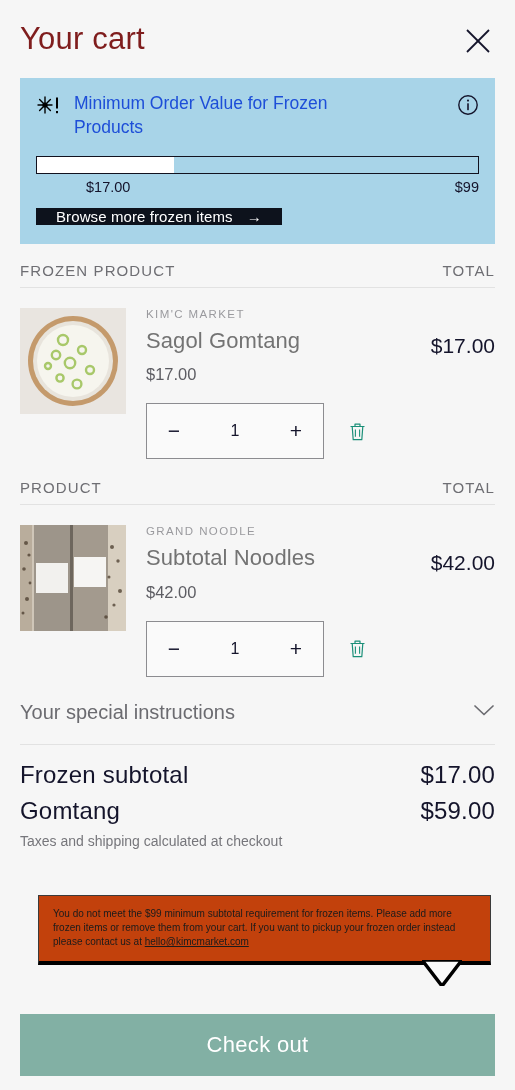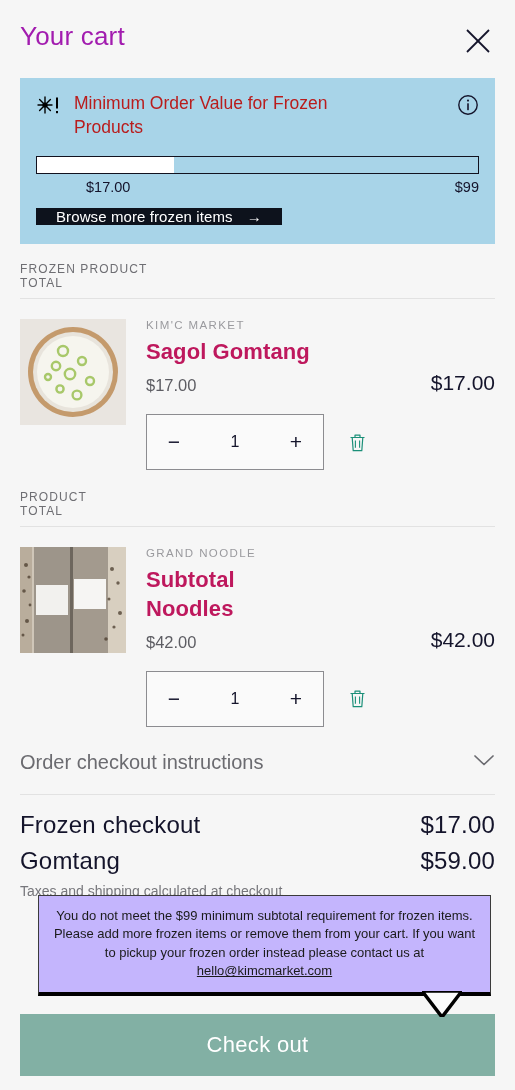--- a/index.html
+++ b/index.html
@@ -27,25 +27,25 @@
   }
 
   
   .cart-header {
     display: flex;
     align-items: flex-start;
     justify-content: space-between;
     padding: 22px 20px 14px 20px;
   }
   .cart-title {
-    font-size: 26px;
+    font-size: 31px;
     font-weight: 400;
     letter-spacing: 0.2px;
     line-height: 1.1;
-    color: #a21caf;
+    color: #7f1d1d;
   }
   .close-btn {
     width: 34px; height: 34px;
     display: flex; align-items: center; justify-content: center;
     cursor: pointer;
     background: none; border: none;
     margin-top: 2px;
   }
   .close-btn svg { display: block; }
 
@@ -71,21 +71,21 @@
     flex: 0 0 auto;
     margin-top: 3px;
     display: flex;
     align-items: flex-start;
     color: #000;
   }
   .banner-title {
     font-size: 17.5px;
     line-height: 1.35;
     font-weight: 400;
-    color: #b91c1c;
+    color: #1d4ed8;
     max-width: 280px;
   }
   .info-icon {
     flex: 0 0 auto;
     margin-top: 2px;
     cursor: pointer;
   }
 
   .progress-wrap { margin-top: 17px; }
   .progress-track {
@@ -121,27 +121,26 @@
     align-items: center;
     gap: 14px;
     cursor: pointer;
     letter-spacing: 0.1px;
   }
 
   
   .section-head {
     display: flex;
     justify-content: space-between;
-    align-items: flex-start;
+    align-items: center;
     padding: 18px 20px 8px 20px;
-    font-size: 12px;
+    font-size: 15px;
     letter-spacing: 1.1px;
     color: #6e6e73;
     text-transform: uppercase;
-    flex-direction: column;
   }
   .rule {
     height: 1px;
     background: #e2e2e2;
     margin: 0 20px;
   }
 
   
   .line-item {
     display: flex;
@@ -154,34 +153,34 @@
     height: 106px;
     overflow: hidden;
     background: #efefef;
   }
   .thumb svg { display: block; }
 
   .item-body { flex: 1 1 auto; min-width: 0; }
   .item-head {
     display: flex;
     justify-content: space-between;
-    align-items: flex-end;
+    align-items: center;
   }
   .vendor {
     font-size: 11.5px;
     letter-spacing: 1.4px;
     color: #9a9a9e;
     text-transform: uppercase;
     margin-bottom: 7px;
   }
   .item-name {
     font-size: 22px;
     line-height: 1.28;
-    font-weight: 700;
-    color: #be185d;
+    font-weight: 400;
+    color: #737373;
     letter-spacing: 0.1px;
   }
   .item-name.wrap { max-width: 175px; }
   .item-price {
     font-size: 16.5px;
     color: #5d5d63;
     margin-top: 10px;
   }
   .item-total {
     font-size: 21px;
@@ -278,29 +277,28 @@
     padding: 18px 0;
     cursor: pointer;
   }
 
   
   .tooltip {
     position: absolute;
     left: 38px;
     top: 895px;
     width: 453px;
-    background: #c4b5fd;
+    background: #c2410c;
     border: 1px solid #3b3b3b;
     border-bottom: 4px solid #000000;
     padding: 11px 14px 11px 14px;
-    font-size: 13px;
+    font-size: 10px;
     line-height: 1.42;
     color: #1b1b1b;
     z-index: 20;
-    text-align: center;
   }
   .tooltip a {
     color: #1b1b1b;
     text-decoration: underline;
   }
   .tooltip .pointer {
     position: absolute;
     right: 28px;
     bottom: -25px;
     width: 40px;
@@ -471,32 +469,32 @@
             <path d="M2.5 5.5h14M7 5.5V3.2h5v2.3M4.2 5.5l1 13.2h8.6l1-13.2" fill="none" stroke="currentColor" stroke-width="1.2" stroke-linejoin="round"></path>
             <line x1="7.4" y1="8.6" x2="7.4" y2="15.8" stroke="currentColor" stroke-width="1.1"></line>
             <line x1="11.6" y1="8.6" x2="11.6" y2="15.8" stroke="currentColor" stroke-width="1.1"></line>
           </svg>
         </button>
       </div>
     </div>
   </div>
 
   <div class="special-row">
-    <span class="special-label">Order checkout instructions</span>
+    <span class="special-label">Your special instructions</span>
     <span>
       <svg width="22" height="13" viewBox="0 0 22 13" aria-hidden="true">
         <polyline points="2,2 11,10.5 20,2" fill="none" stroke="#6b6b70" stroke-width="1.7" stroke-linecap="round" stroke-linejoin="round"></polyline>
       </svg>
     </span>
   </div>
   <div class="rule"></div>
 
   <div class="totals">
     <div class="totals-row">
-      <span>Frozen checkout</span>
+      <span>Frozen subtotal</span>
       <span>$17.00</span>
     </div>
     <div class="totals-row">
       <span>Gomtang</span>
       <span>$59.00</span>
     </div>
     <div class="taxes-note">Taxes and shipping calculated at checkout</div>
   </div>
 
   <div class="checkout-wrap">

